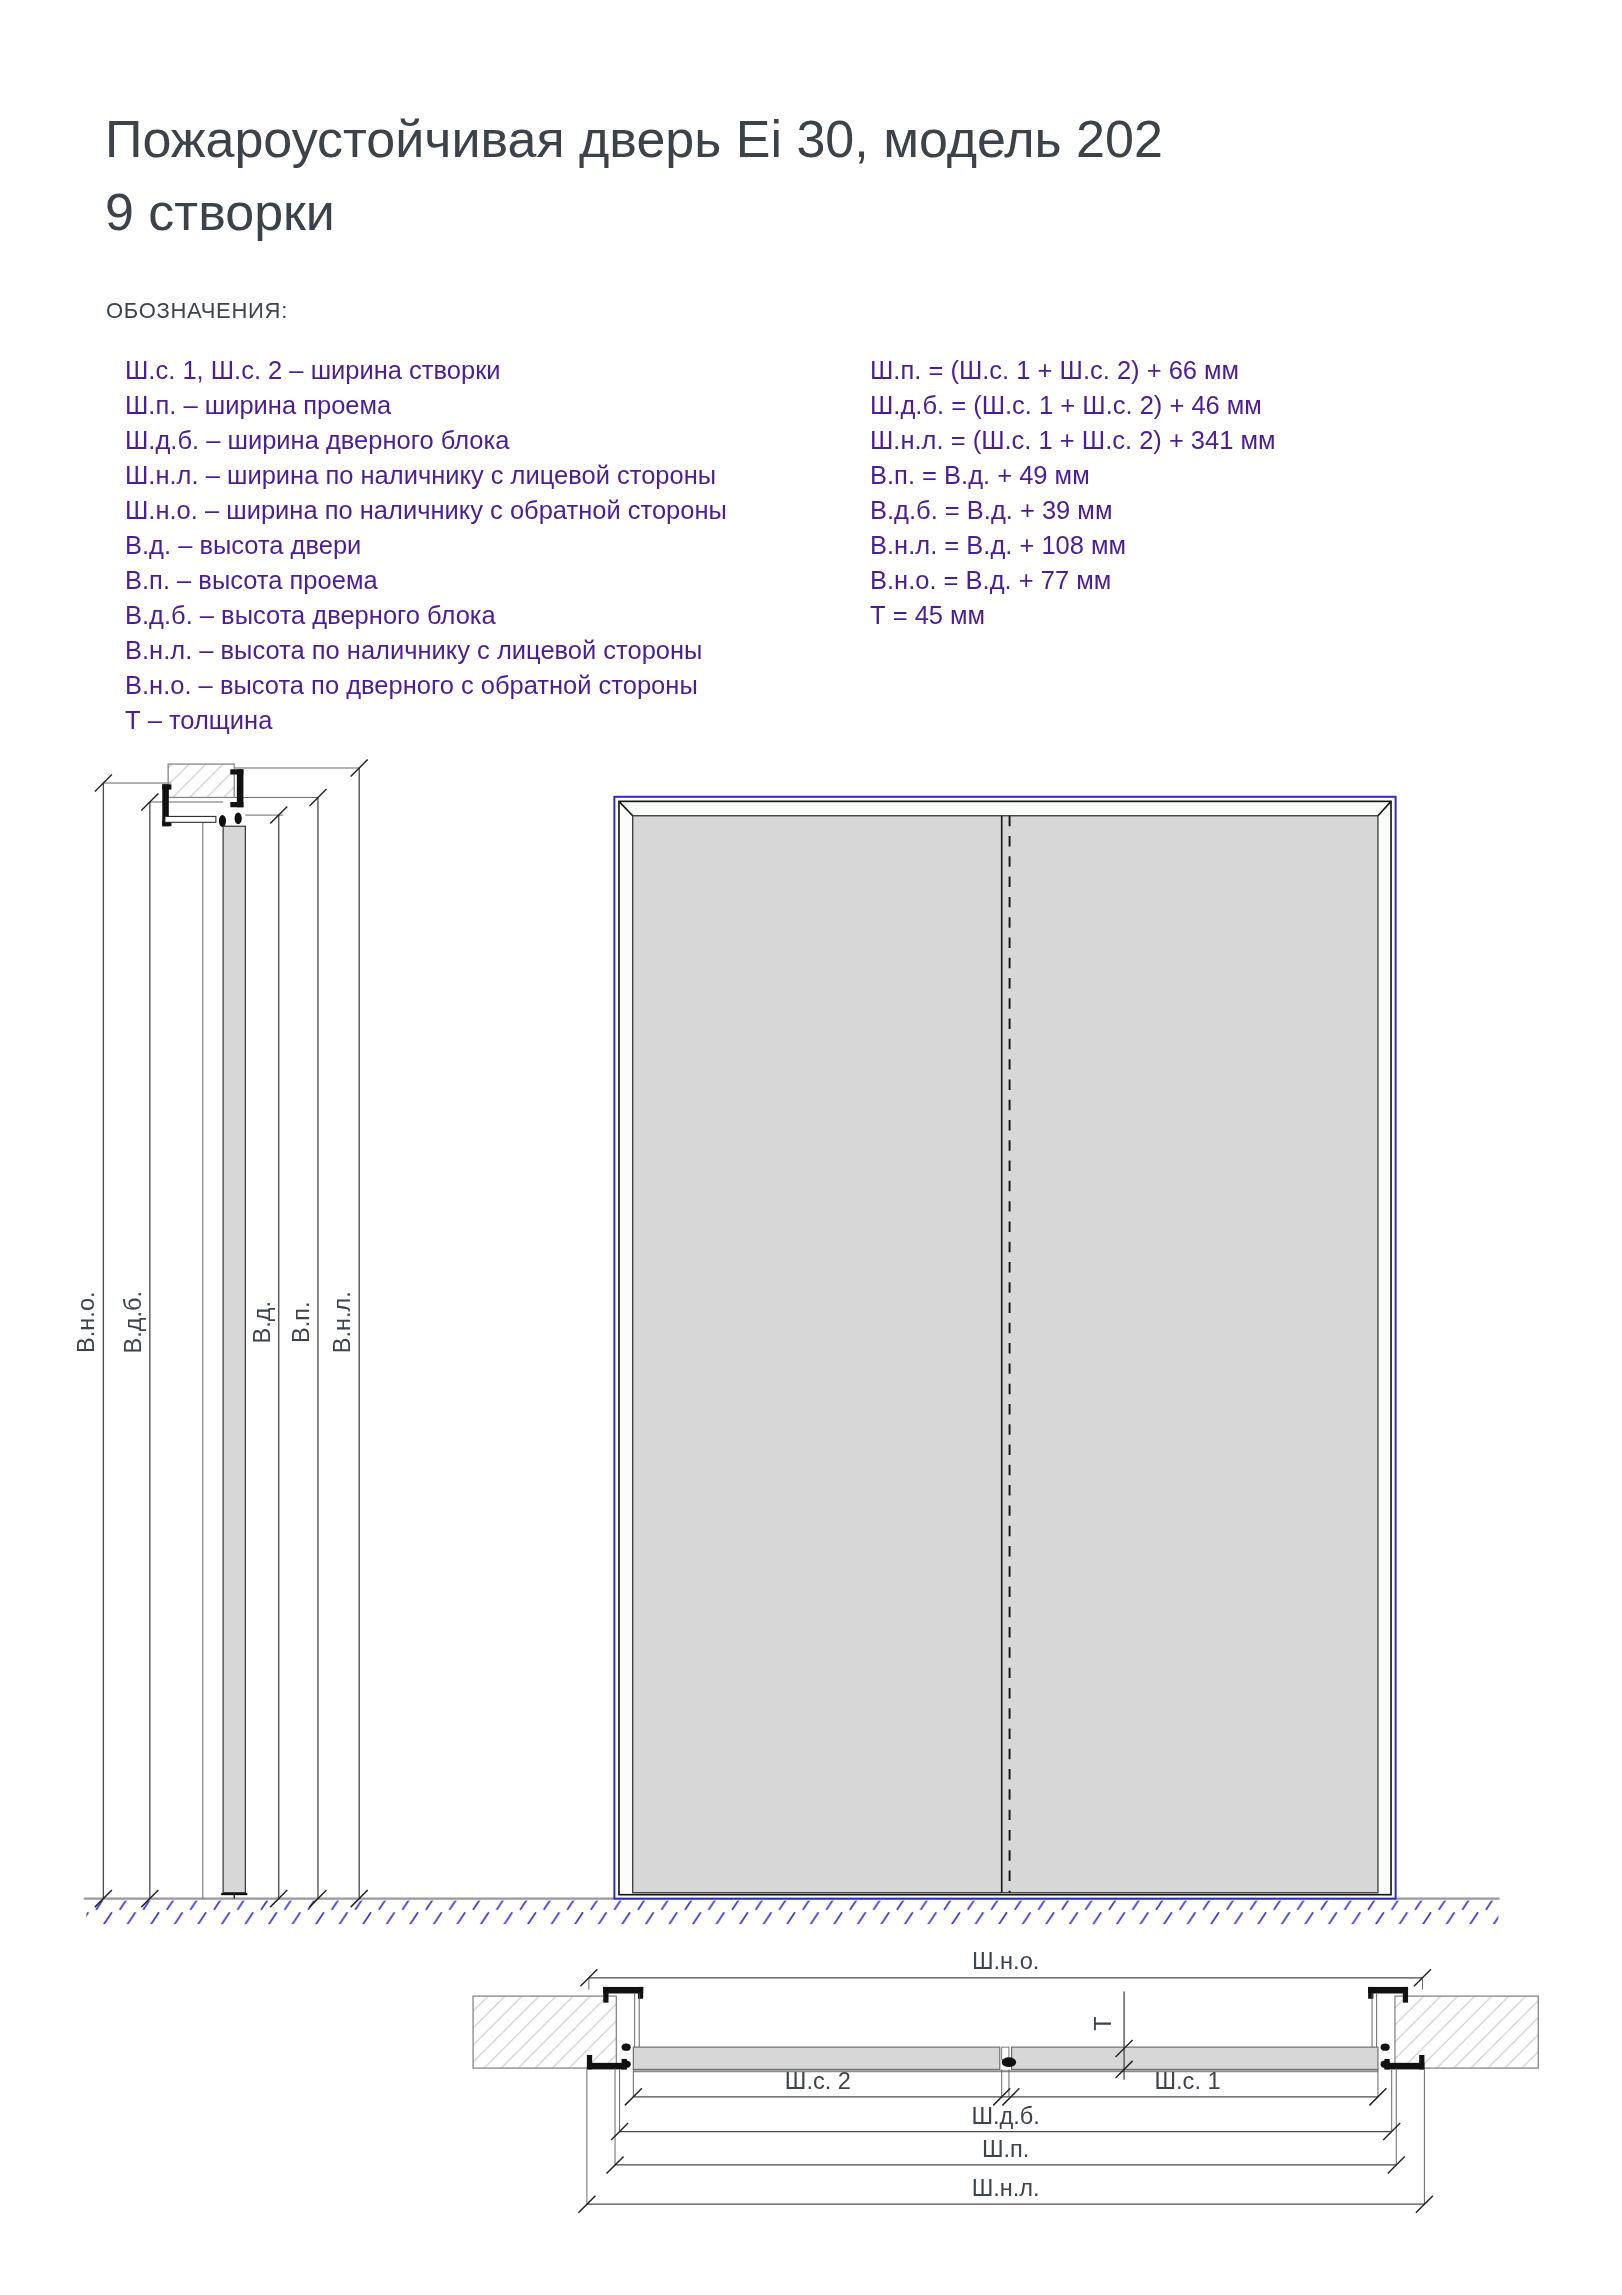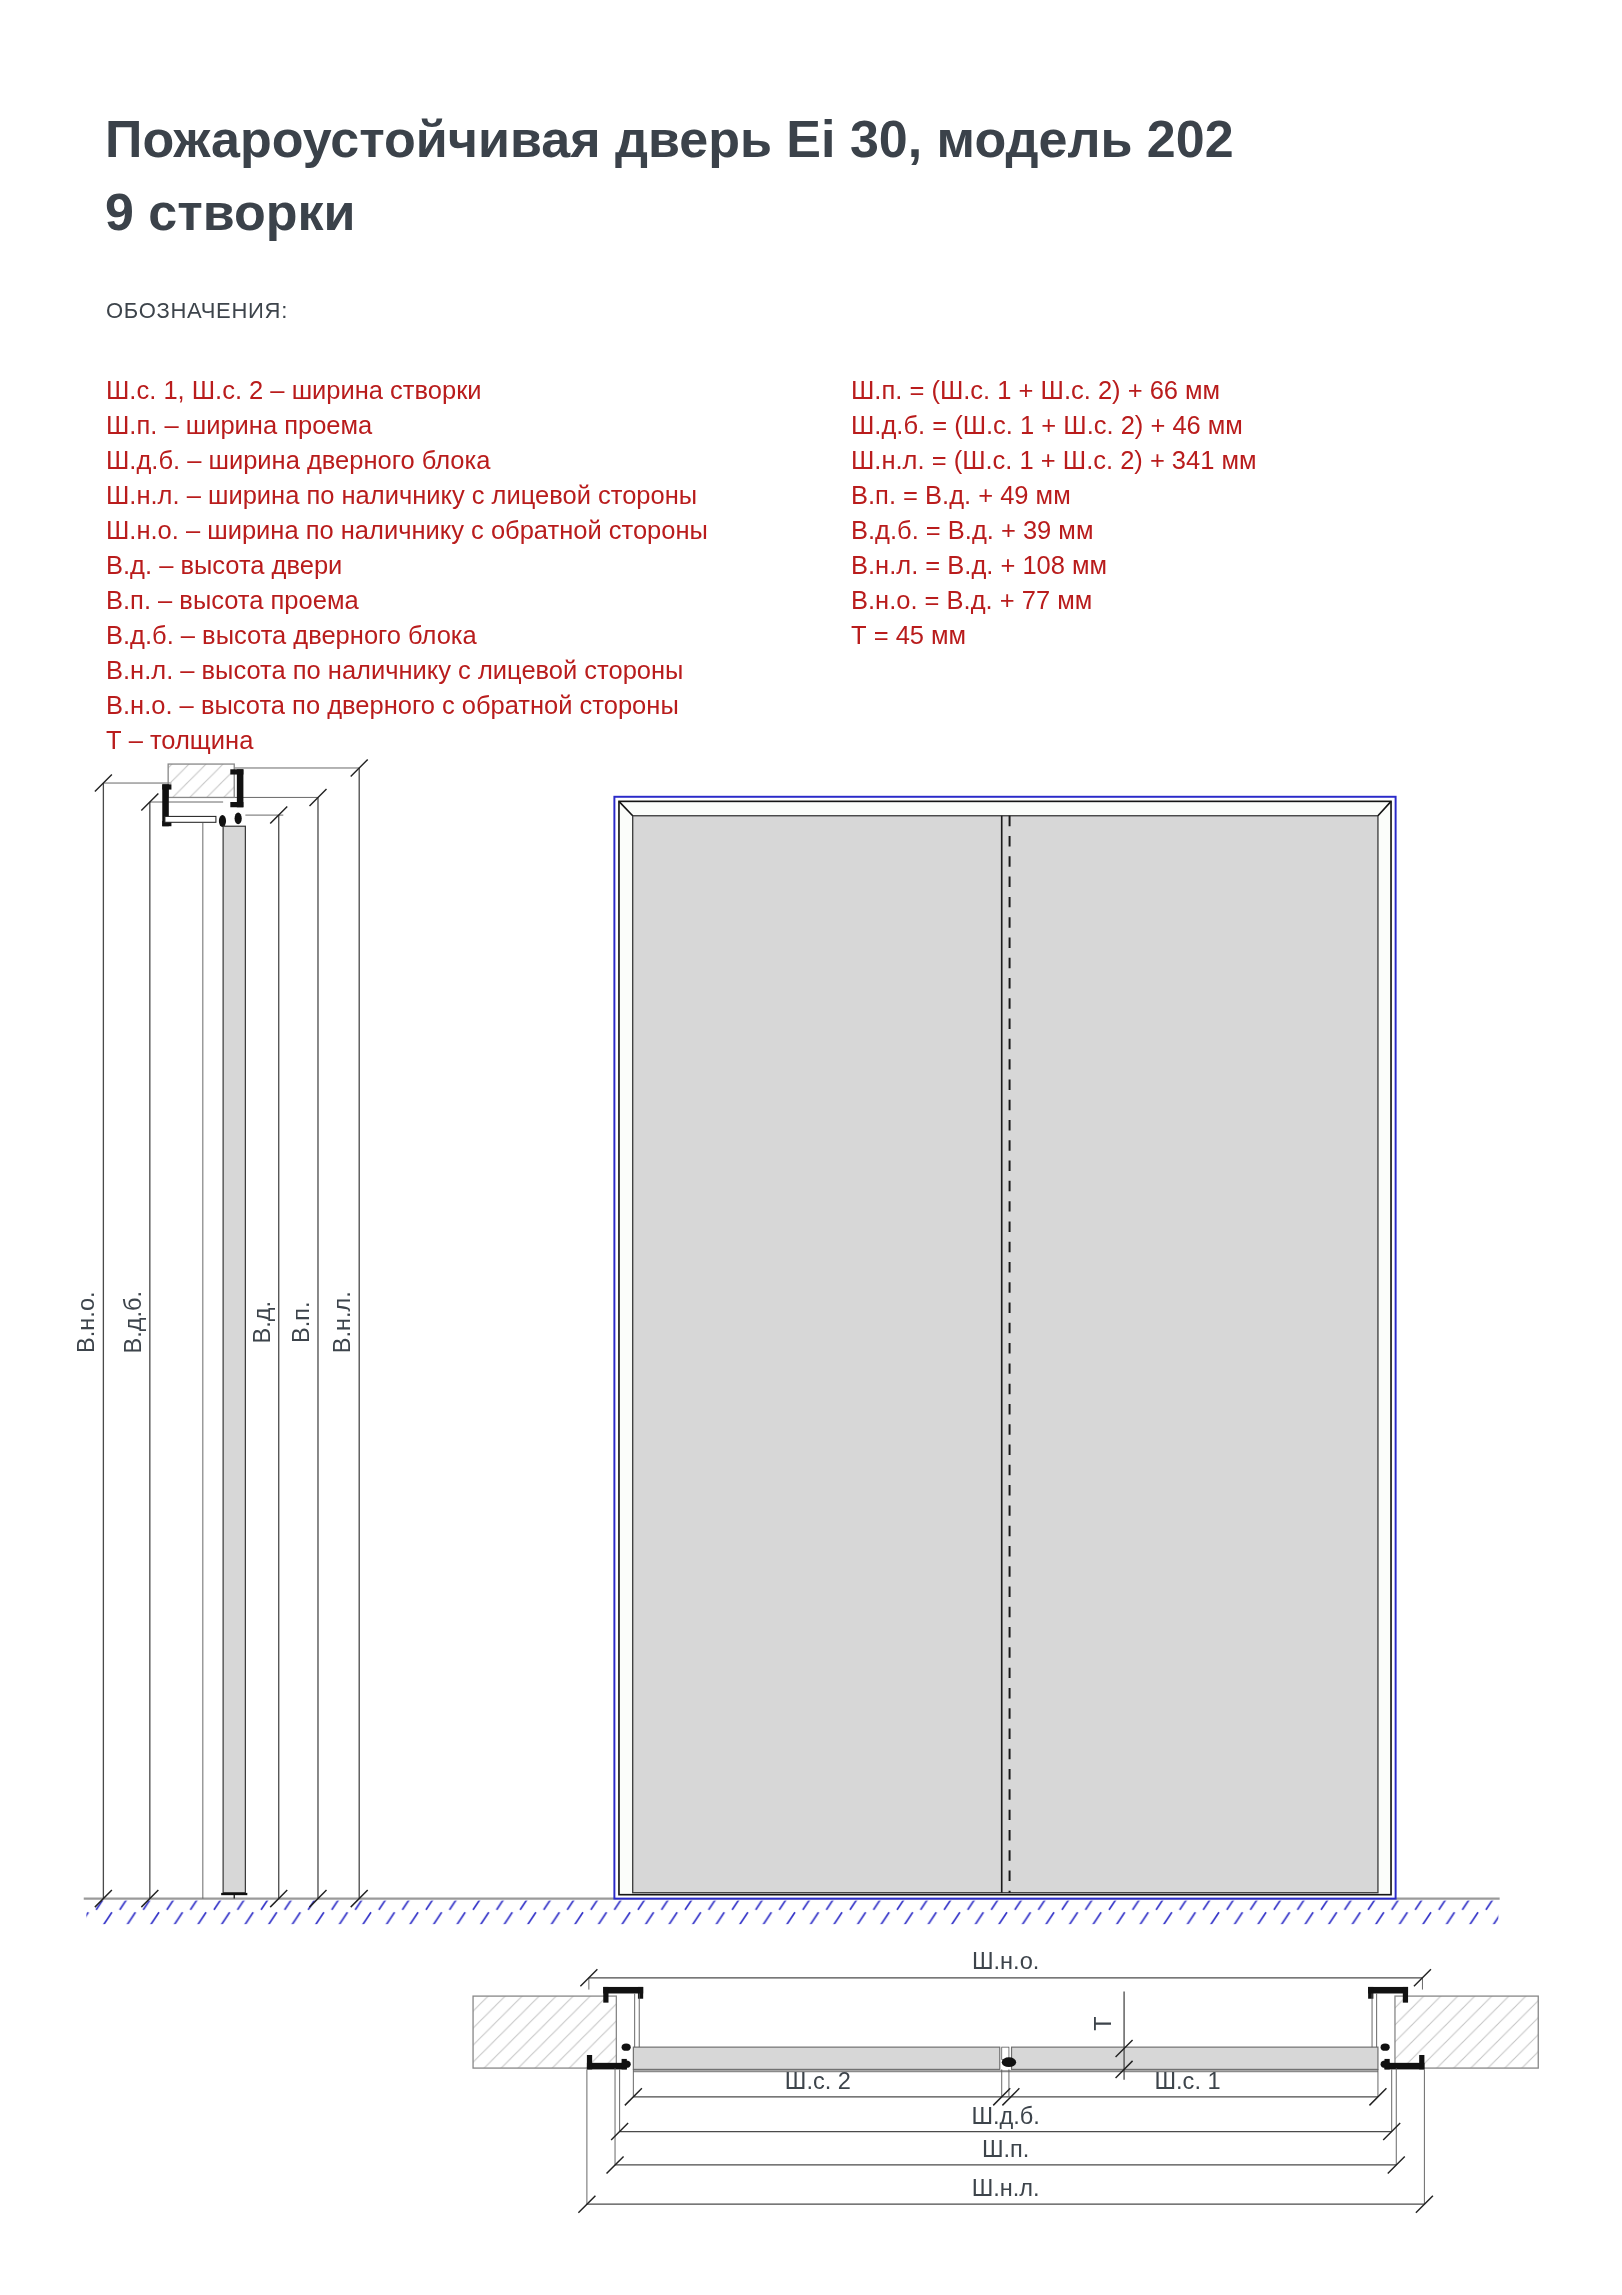--- a/index.html
+++ b/index.html
@@ -2,27 +2,27 @@
 <html style="font-size:10.5px"><head>
 <meta charset="utf-8">
 <style>
   html,body{margin:0;padding:0;background:#ffffff;}
   .page{
     position:relative;width:1622px;height:2295px;background:#ffffff;overflow:hidden;
     font-family:"Liberation Sans","DejaVu Sans",sans-serif;color:#3d444b;
   }
   .title{
     position:absolute;left:105px;top:103px;width:1309px;
-    font-size:52px;line-height:73px;font-weight:700;color:#3b424a;letter-spacing:0px;
+    font-size:52px;line-height:73px;font-weight:400;color:#3b424a;letter-spacing:0px;
   }
   .legend-heading{
     position:absolute;left:106px;top:298px;font-size:22px;color:#3d444b;letter-spacing:0.7px;
   }
   .legend-col{
-    position:absolute;top:373px;font-size:25.5px;line-height:35px;color:#b91c1c;
+    position:absolute;top:353px;font-size:25.5px;line-height:35px;color:#4c1d95;margin-left:19px;
   }
   .legend-col.left{left:106px;width:720px;}
   .legend-col.right{left:851px;width:687px;}
   .legend-row{white-space:nowrap;}
   svg.drawing{position:absolute;left:0;top:720px;}
   svg text{font-family:"Liberation Sans","DejaVu Sans",sans-serif;fill:#3d444b;font-size:36px;}
   .dimline{stroke:#4a4a4a;stroke-width:2;fill:none;}
   .thinline{stroke:#5a5a5a;stroke-width:1.4;fill:none;}
   .tick{stroke:#222222;stroke-width:2.2;fill:none;}
   .blackfill{fill:#111111;stroke:none;}

